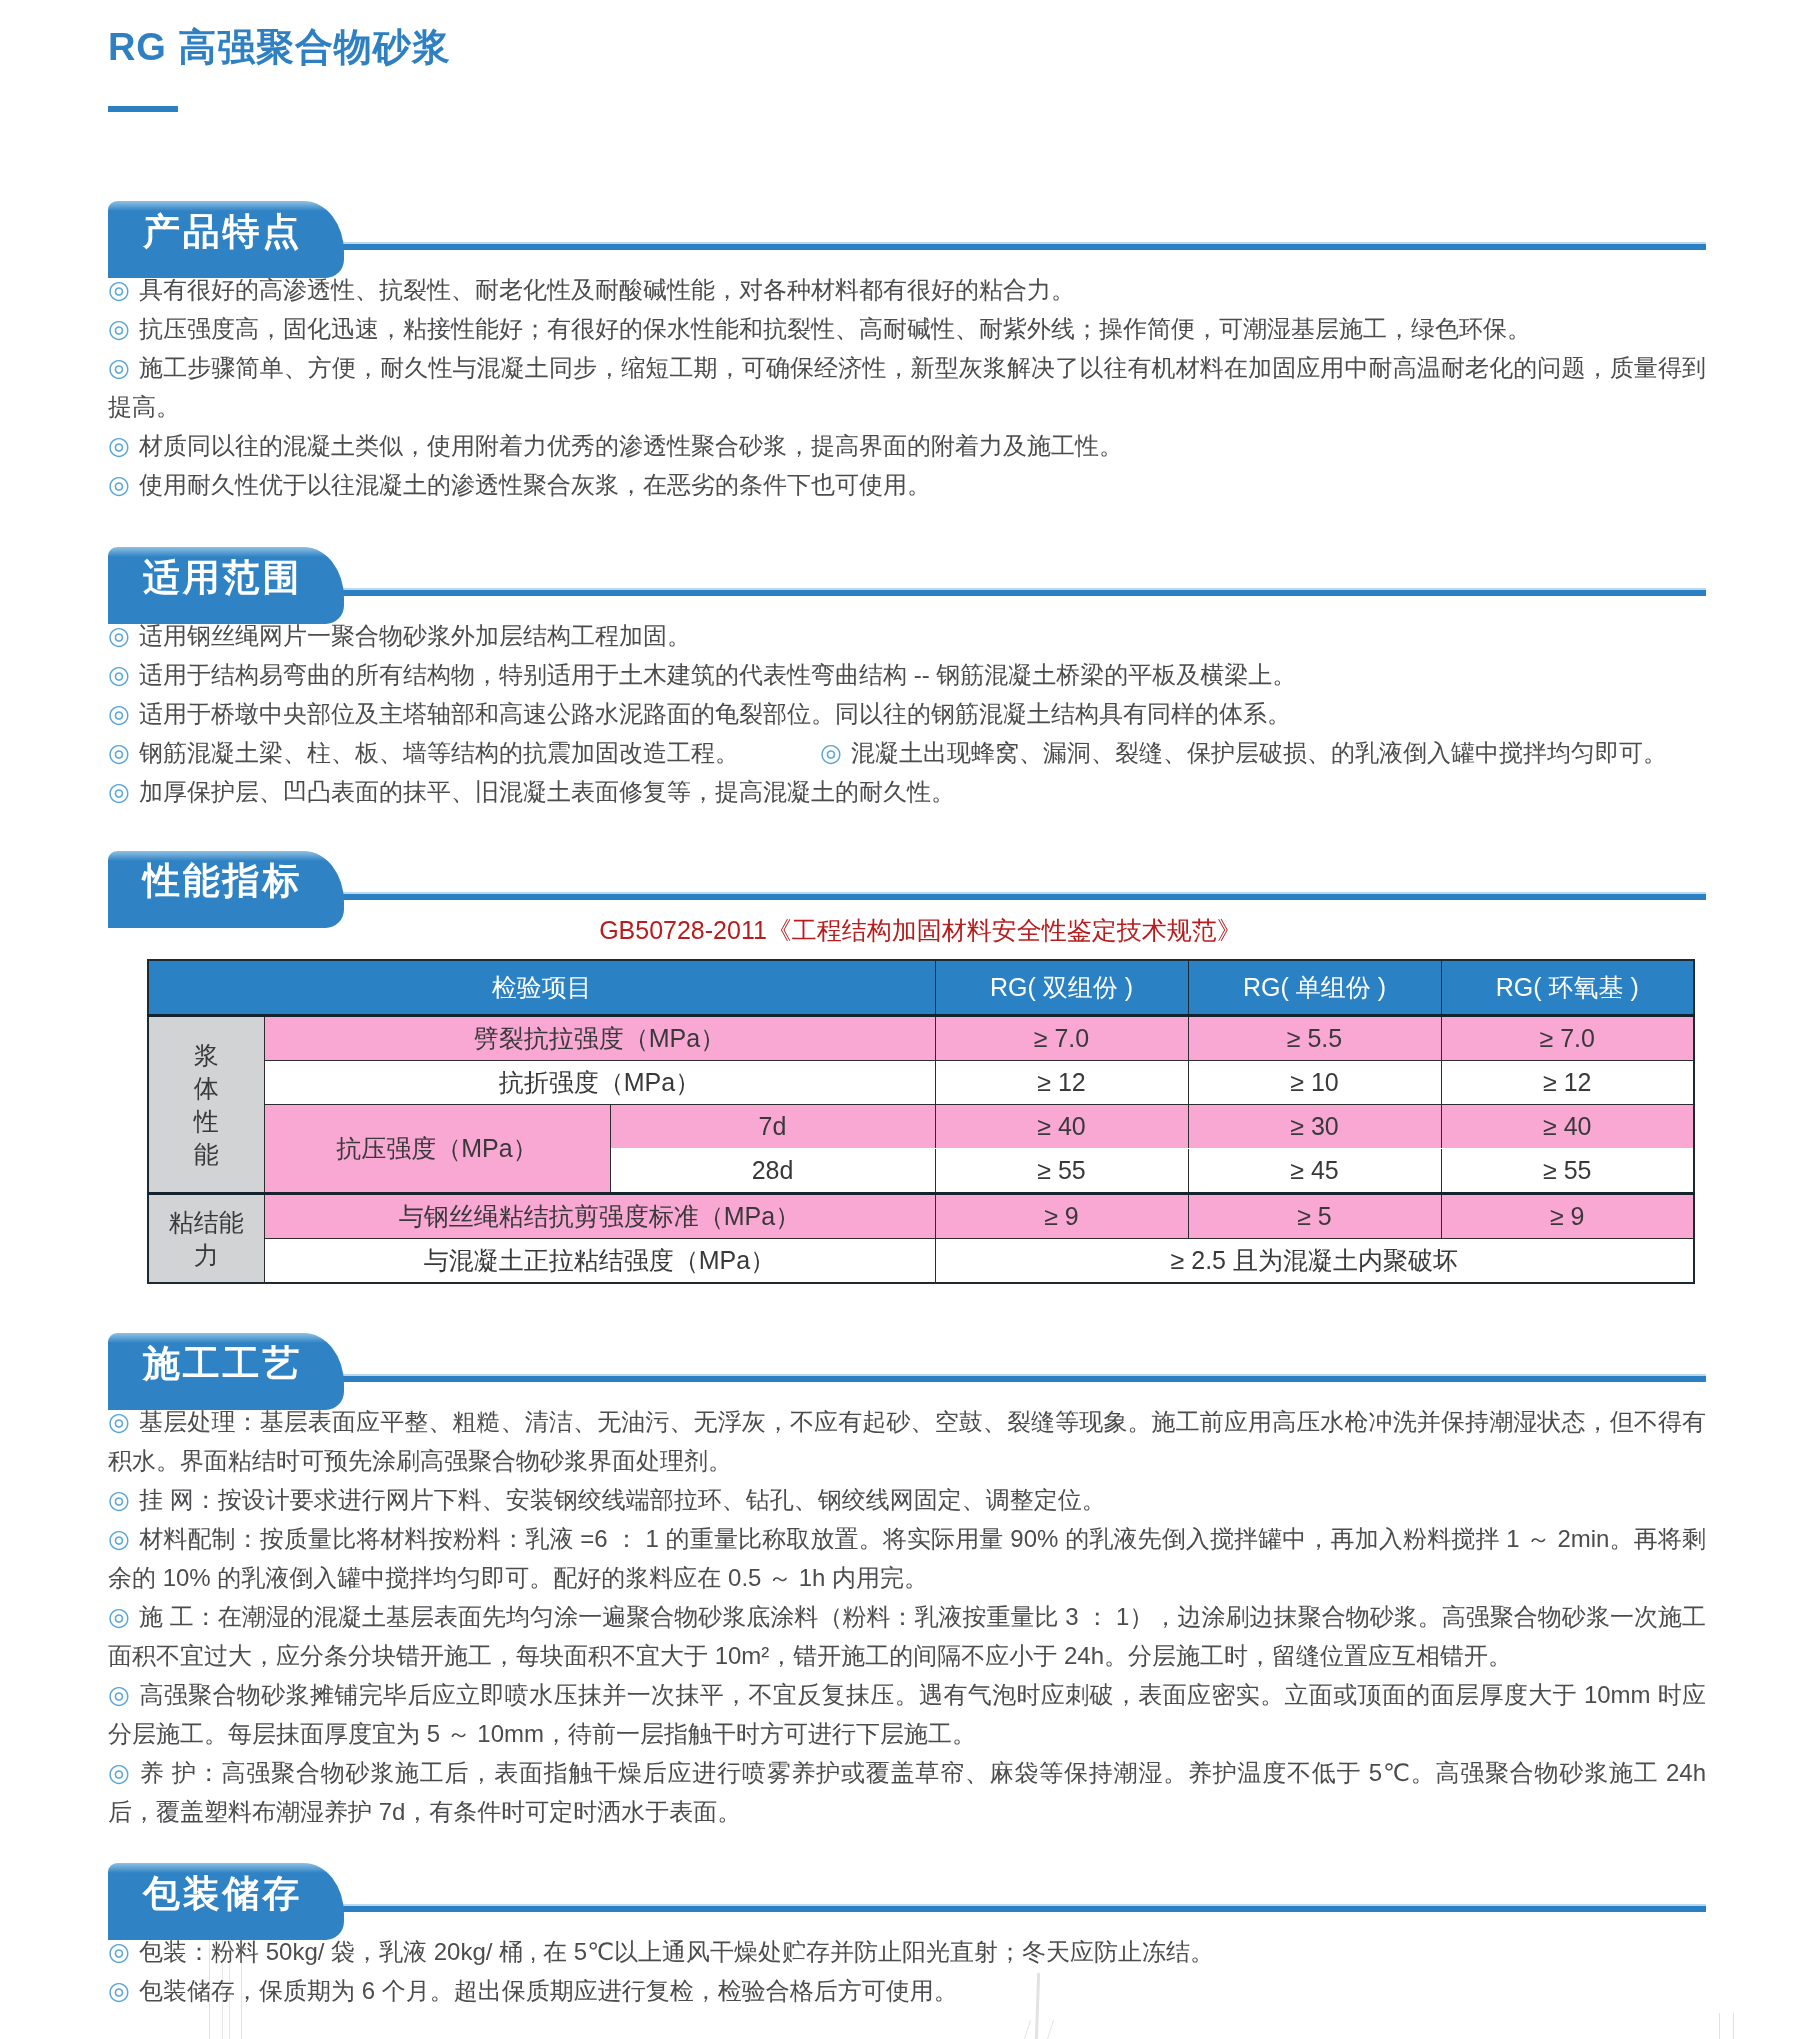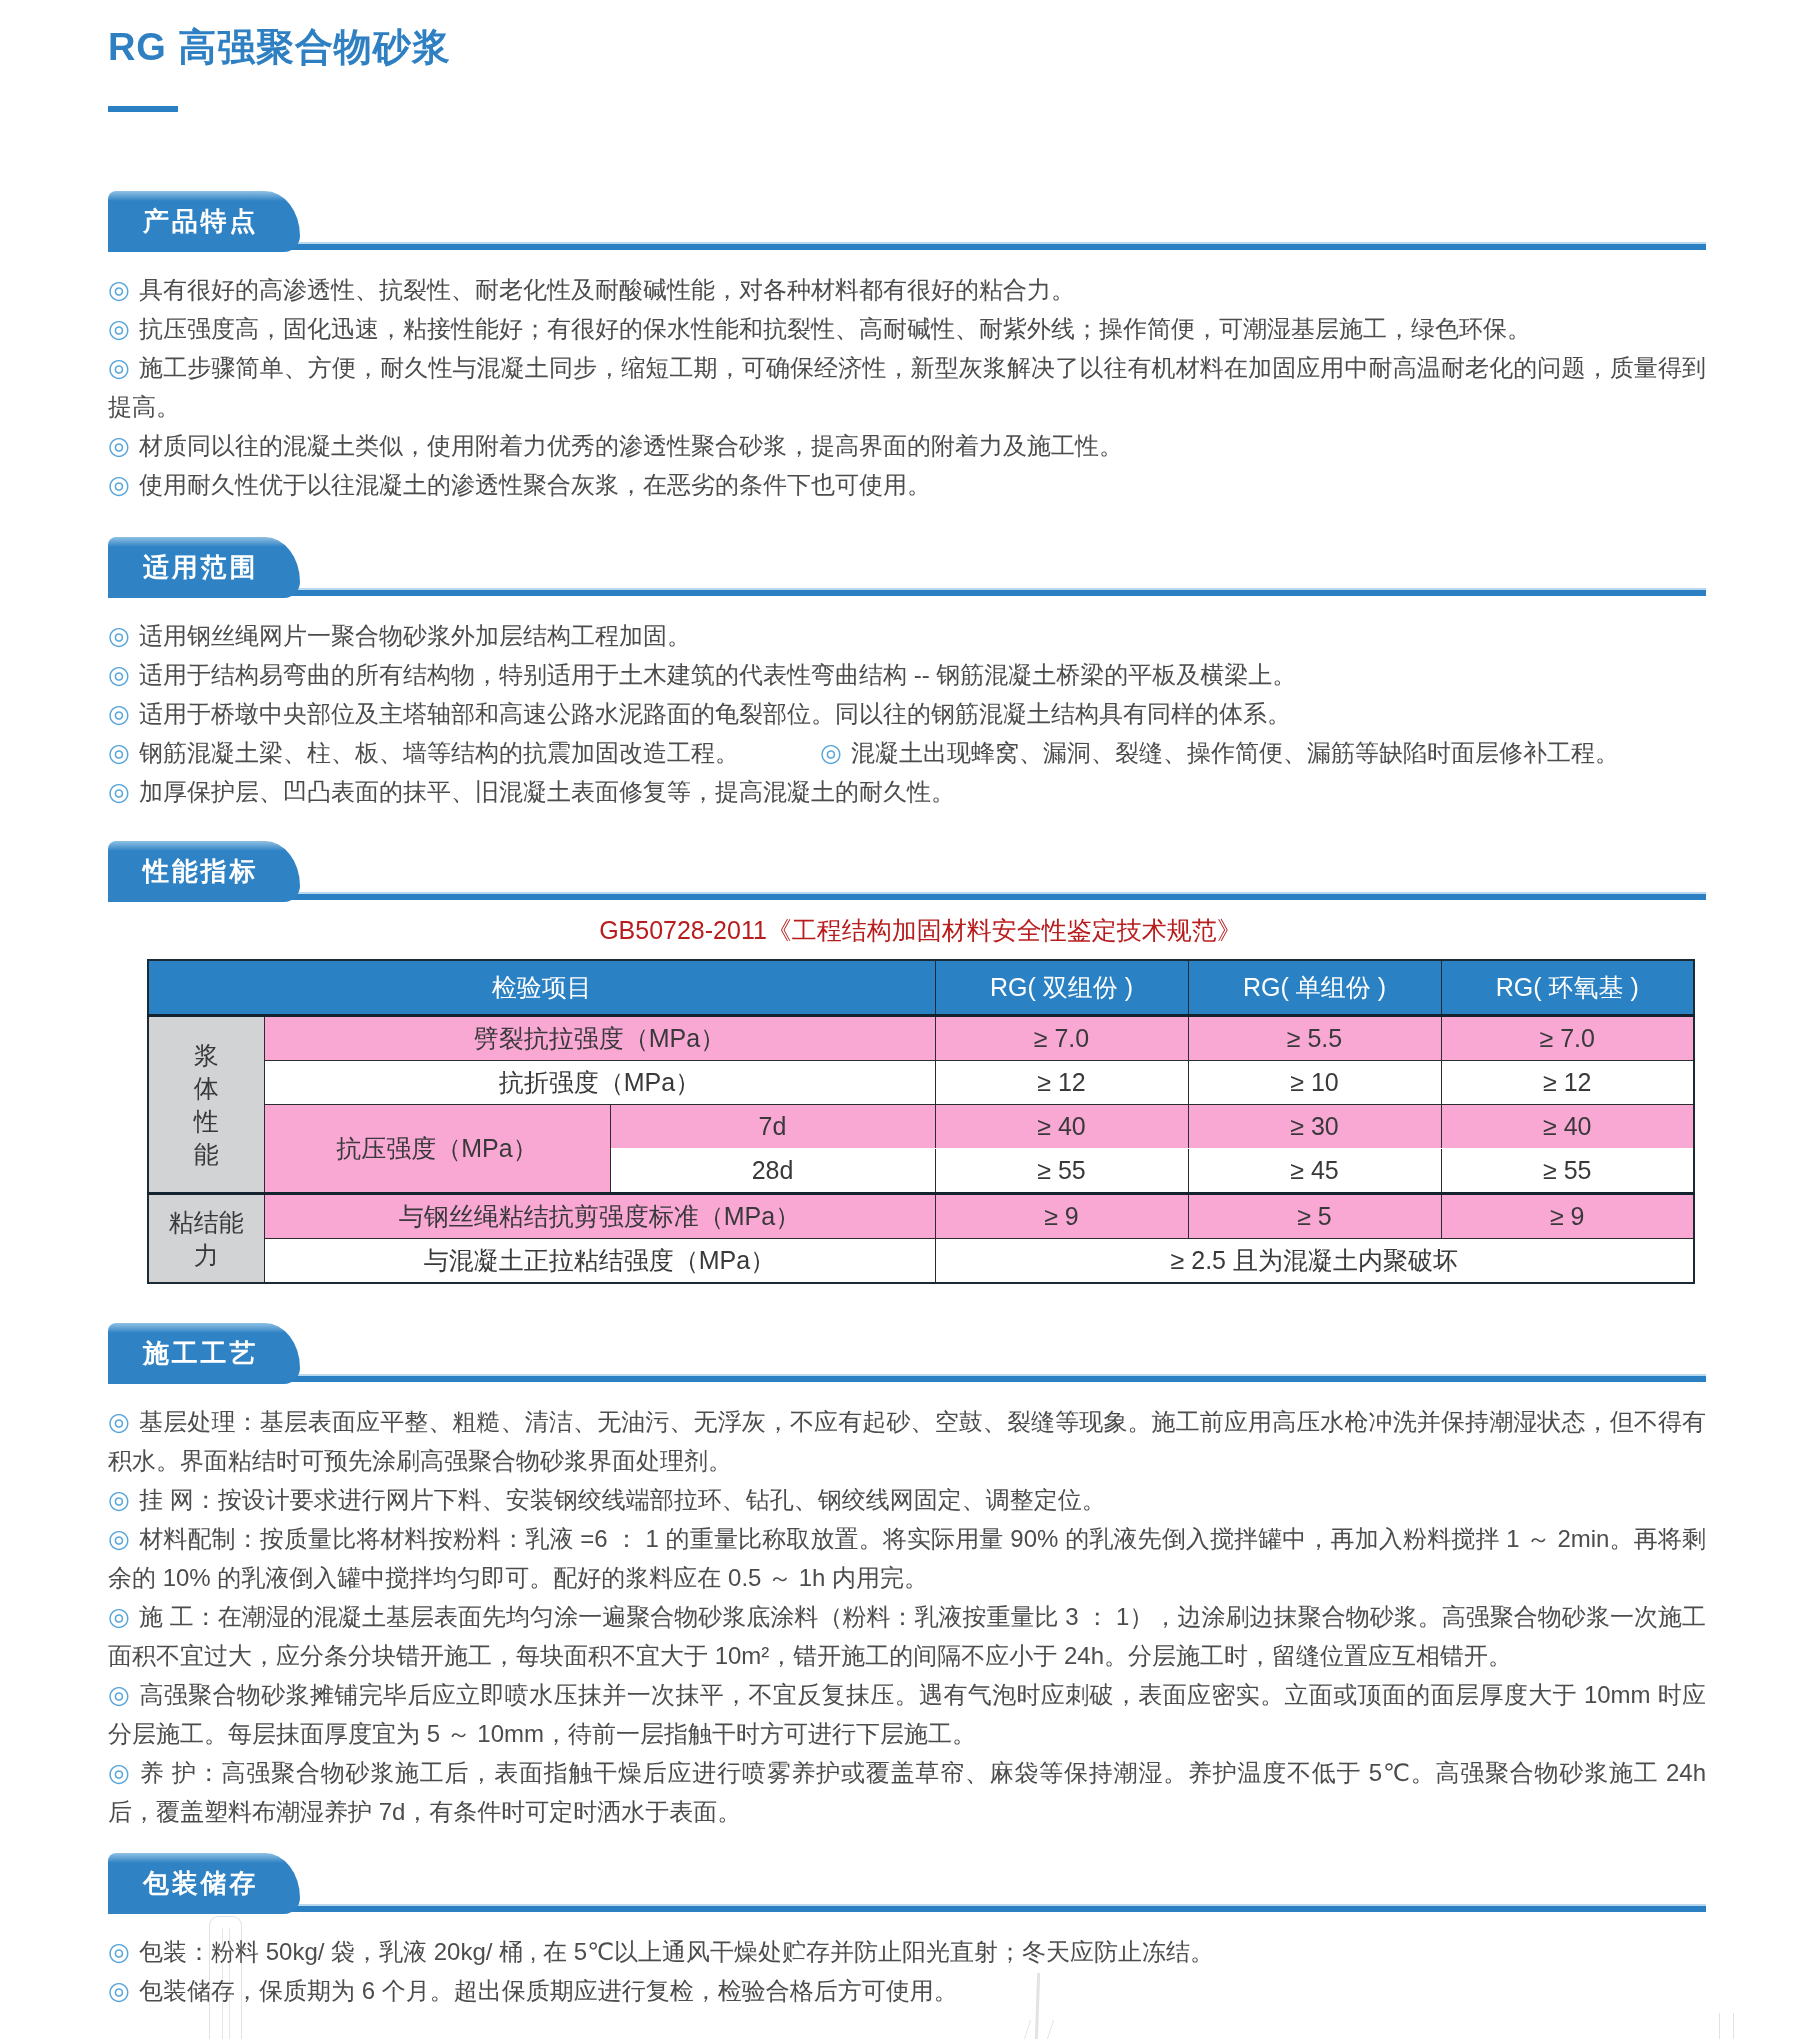--- a/index.html
+++ b/index.html
@@ -23,25 +23,25 @@
   }
 
   
   .section{position:relative;}
   .sec-head{position:relative;height:61px;}
   .sec-rule{
     position:absolute;left:0;bottom:0;width:100%;height:8.3px;
     background:linear-gradient(180deg,#b9d8ee 0 1.8px,#2b80c4 1.8px);
   }
   .sec-badge{
-    position:absolute;left:0;top:2px;z-index:2;height:61px;
+    position:absolute;left:0;top:12px;z-index:2;height:61px;
     display:flex;align-items:center;
-    padding:0 42px 0 35px;
+    padding:0 42px 16px 35px;
     background:linear-gradient(180deg,#8fc1e4 0,#2f82c4 10px);
-    color:#ffffff;font-size:26px;font-weight:bold;letter-spacing:2.8px;
+    color:#ffffff;font-size:37px;font-weight:bold;letter-spacing:2.8px;
     border-radius:9.2px 40px 18.4px 0 / 9.2px 51px 18.4px 0;
   }
   .mt-s1{margin-top:77px;}
   .mt-s2{margin-top:31px;}
   .mt-s3{margin-top:27.5px;}
   .mt-s4{margin-top:37px;}
   .mt-s5{margin-top:20px;}
 
   
   .bullets{margin-top:20px;}
@@ -129,21 +129,21 @@
 
     <div class="section mt-s2">
       <div class="sec-head">
         <div class="sec-rule"></div>
         <div class="sec-badge">适用范围</div>
       </div>
       <div class="bullets">
         <p class="bullet"><span class="b-icon">◎</span><span>适用钢丝绳网片一聚合物砂浆外加层结构工程加固。</span></p>
         <p class="bullet"><span class="b-icon">◎</span><span>适用于结构易弯曲的所有结构物，特别适用于土木建筑的代表性弯曲结构 -- 钢筋混凝土桥梁的平板及横梁上。</span></p>
         <p class="bullet"><span class="b-icon">◎</span><span>适用于桥墩中央部位及主塔轴部和高速公路水泥路面的龟裂部位。同以往的钢筋混凝土结构具有同样的体系。</span></p>
-        <p class="bullet"><span class="b-icon">◎</span><span>钢筋混凝土梁、柱、板、墙等结构的抗震加固改造工程。</span><span class="dual-part"><span class="b-icon">◎</span><span>混凝土出现蜂窝、漏洞、裂缝、操作简便、漏筋等缺陷时面层修补工程。</span></span></p>
+        <p class="bullet"><span class="b-icon">◎</span><span>钢筋混凝土梁、柱、板、墙等结构的抗震加固改造工程。</span><span class="dual-part"><span class="b-icon">◎</span><span>混凝土出现蜂窝、漏洞、裂缝、保护层破损、的乳液倒入罐中搅拌均匀即可。</span></span></p>
         <p class="bullet"><span class="b-icon">◎</span><span>加厚保护层、凹凸表面的抹平、旧混凝土表面修复等，提高混凝土的耐久性。</span></p>
       </div>
     </div>
 
     <div class="section mt-s3">
       <div class="sec-head">
         <div class="sec-rule"></div>
         <div class="sec-badge">性能指标</div>
       </div>
 

